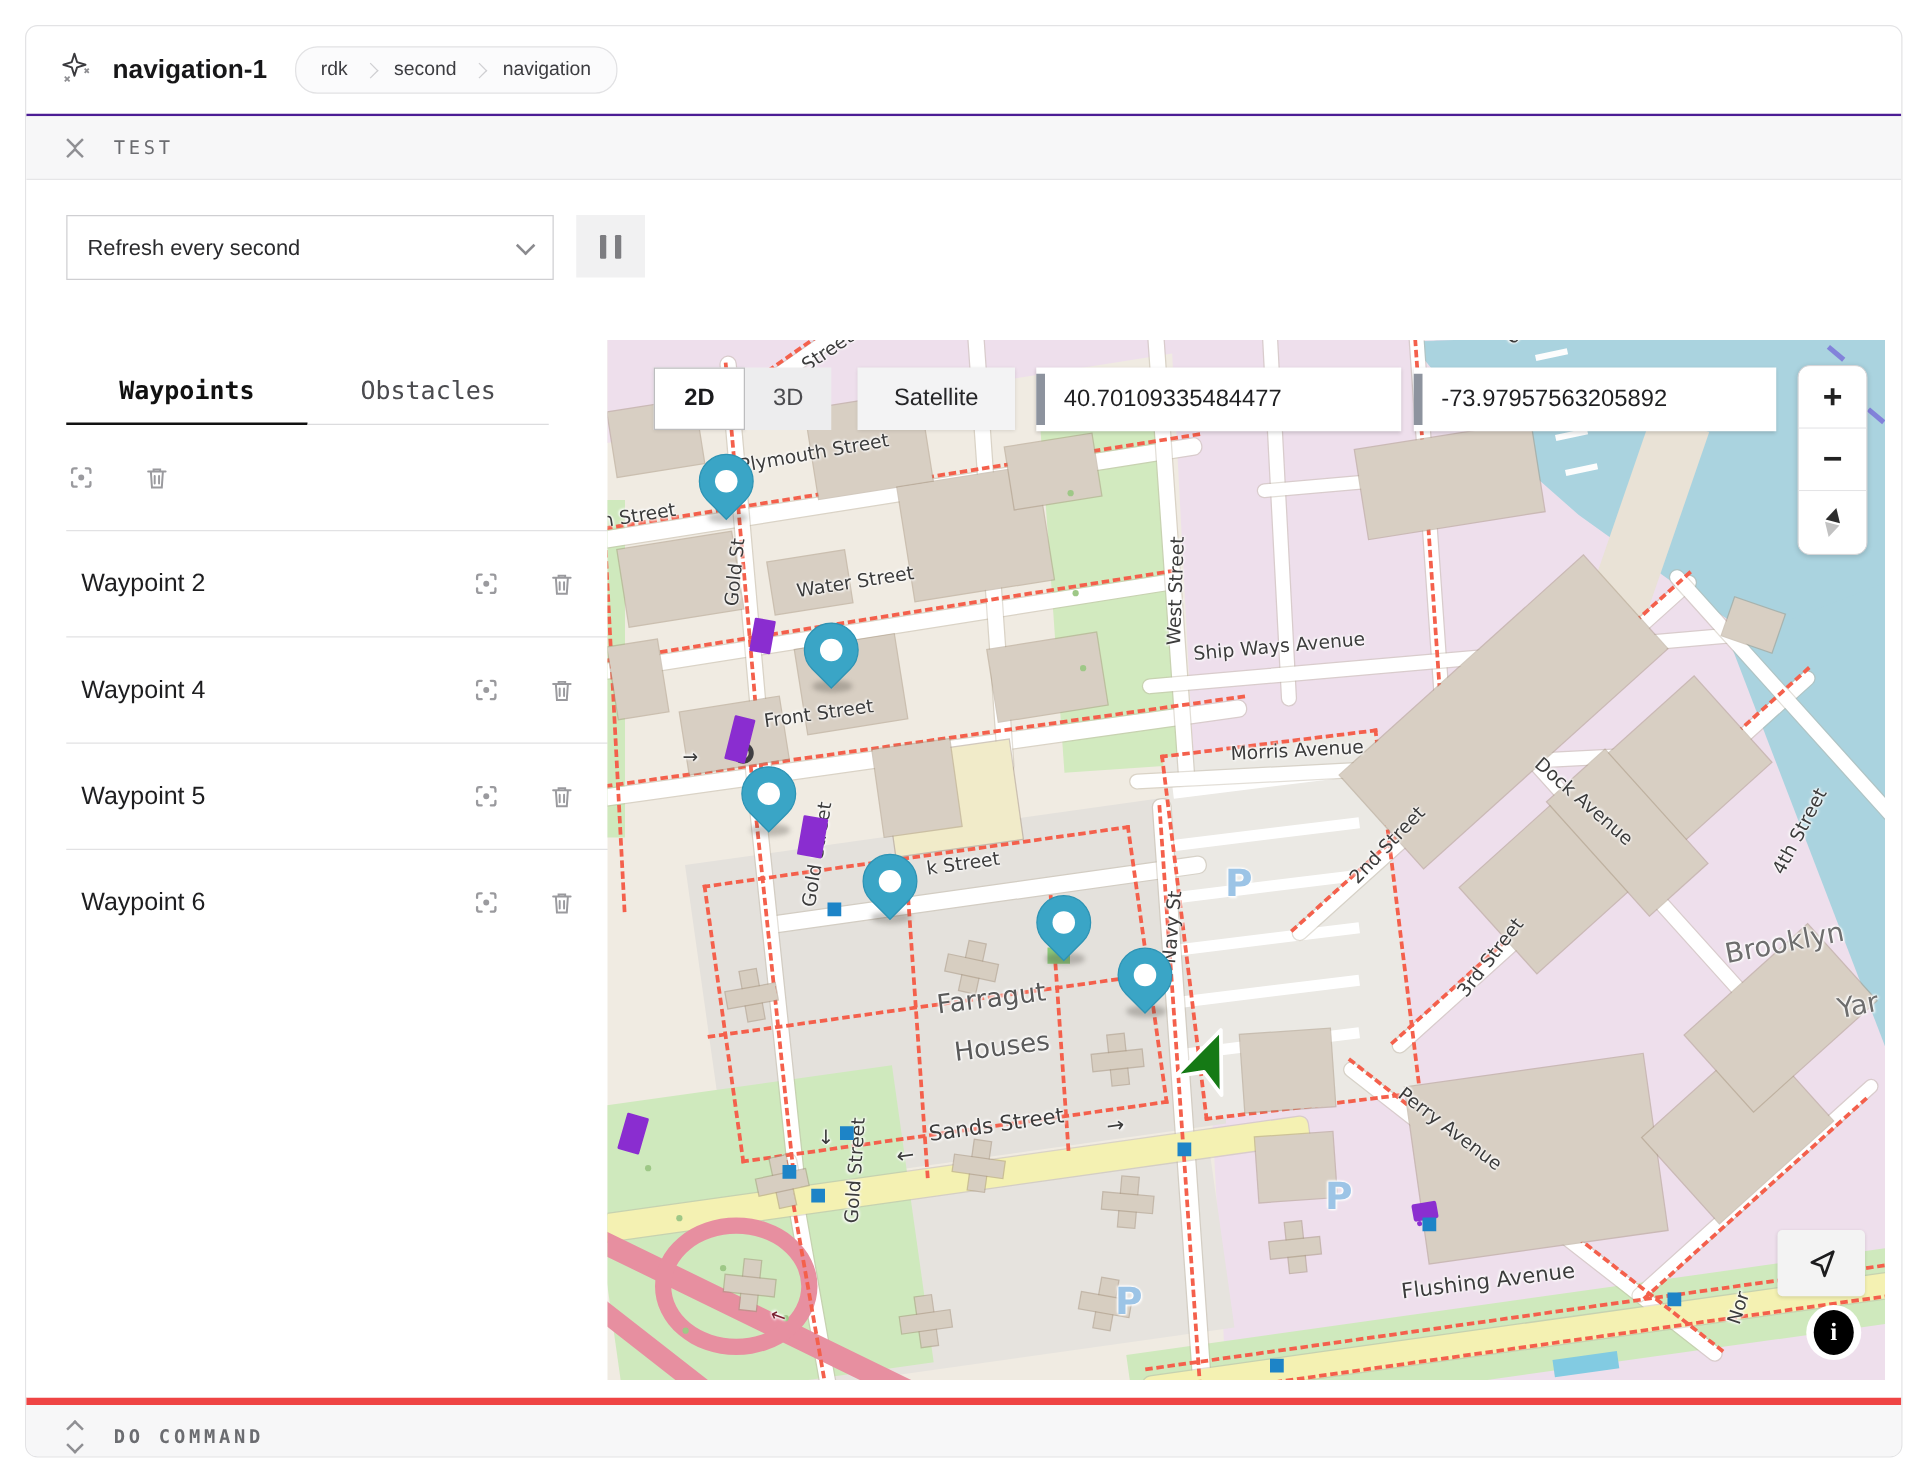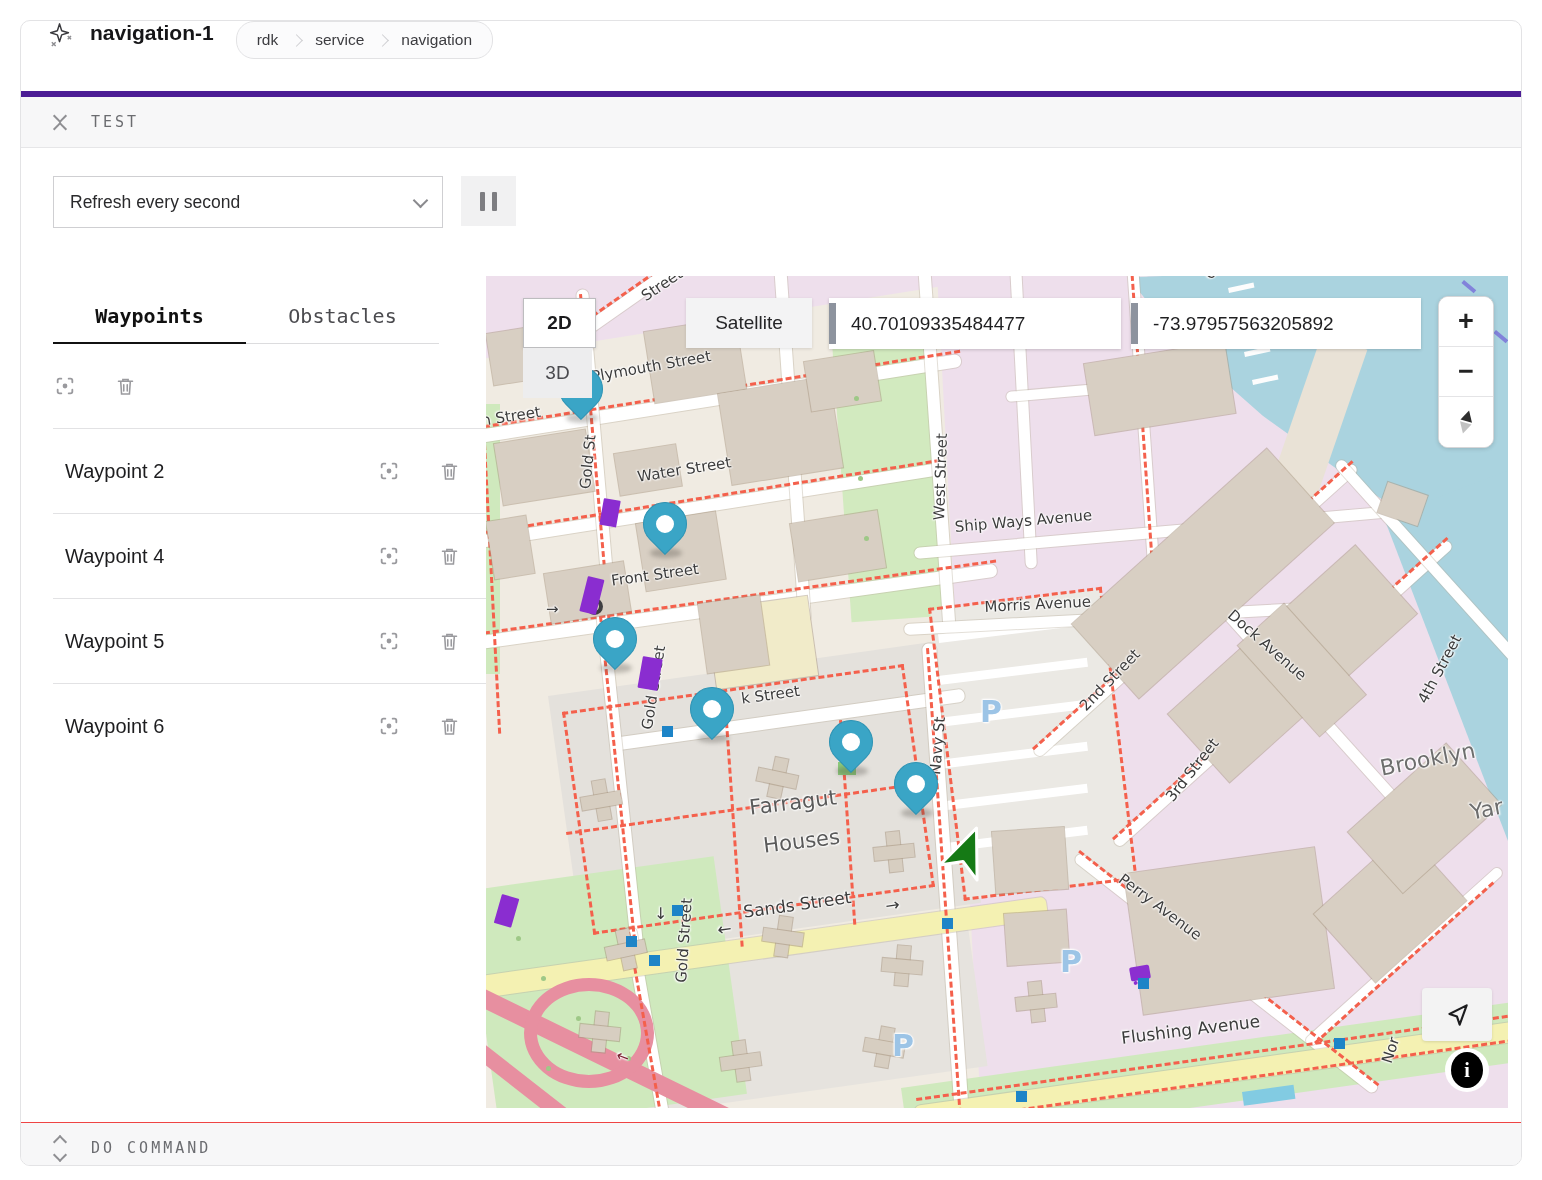--- a/index.html
+++ b/index.html
@@ -1,20 +1,20 @@
 <!DOCTYPE html>
 <html><head>
 <meta charset="utf-8">
 <style>
   html,body{margin:0;padding:0;background:#fff;font-family:"Liberation Sans",sans-serif;}
   .stage{position:relative;width:1542px;height:1180px;background:#fff;overflow:hidden;}
   .card{position:absolute;left:20px;top:20px;width:1500px;height:1144px;background:#fff;
         border:1px solid #e3e3e5;border-radius:10px;overflow:hidden;}
   
-  .hdr{height:70px;display:flex;align-items:flex-start;padding:0 26px;border-bottom:6px solid #4c1d95;}
+  .hdr{height:70px;display:flex;align-items:center;padding:0 26px;border-bottom:2px solid #4c1d95;}
   .hdr .title{font-size:21px;font-weight:700;color:#161618;margin:0 22px 0 16px;}
   .crumb{display:flex;align-items:center;gap:12px;height:36px;padding:0 20px;background:#fbfbfc;
          border:1px solid #e2e2e4;border-radius:18px;font-size:15.5px;color:#3c3c40;}
   .crumb .sep{display:inline-block;width:8px;height:8px;border:solid #cfcfd2;border-width:1px 1px 0 0;transform:rotate(45deg);margin:0 2px;}
   
   .secbar{height:50px;background:#f7f7f8;display:flex;align-items:center;padding:0 34px;
           border-bottom:1px solid #e6e6e8;color:#6b6c70;}
   .secbar .sectitle{font-family:"DejaVu Sans Mono",monospace;font-size:15px;letter-spacing:3px;margin-left:26px;color:#6b6c70;}
   .vchevs{display:flex;flex-direction:column;align-items:center;gap:3px;cursor:pointer;}
   .chev{display:inline-block;width:8px;height:8px;border:solid #8f8f93;border-width:0 2px 2px 0;}
@@ -44,21 +44,21 @@
   .map .layer{position:absolute;inset:0;}
   .maplbl{position:absolute;font-family:"DejaVu Sans","Liberation Sans",sans-serif;white-space:nowrap;
           transform-origin:0 0;text-shadow:0 0 2px #fff,0 0 2px #fff,1px 1px 2px #fff,-1px -1px 2px #fff;}
   .pin{position:absolute;width:44px;height:44px;background:#3aa5c6;border:1px solid #2d93b4;
        border-radius:50% 50% 50% 0;transform:rotate(-45deg);box-sizing:border-box;}
   .pin i{position:absolute;left:12px;top:12px;width:18px;height:18px;background:#fff;border-radius:50%;}
   .pinshadow{position:absolute;width:32px;height:10px;background:rgba(70,65,60,.30);border-radius:50%;filter:blur(2px);}
   .obst{position:absolute;background:#8a2dd0;border-radius:1px;transform-origin:0 0;}
   .bluesq{position:absolute;width:11px;height:11px;background:#1d84c7;}
   
-  .mode-group{position:absolute;left:37px;top:22px;display:flex;flex-direction:column;}
+  .mode-group{position:absolute;left:37px;top:22px;display:flex;}
   .mapbtn{height:50px;display:flex;align-items:center;justify-content:center;font-size:19px;cursor:pointer;border:none;}
   .btn-2d{width:73px;background:#fff;border:1px solid #bdbdbf;font-weight:700;color:#1b1b1d;box-shadow:0 1px 3px rgba(0,0,0,.12);}
   .btn-3d{width:69px;background:#ededee;color:#4a4a4e;}
   .btn-sat{position:absolute;left:200px;top:22px;width:126px;background:#f3f3f4;color:#252527;box-shadow:0 1px 3px rgba(0,0,0,.12);}
   .coord{position:absolute;top:22px;height:51px;background:#fff;box-shadow:0 1px 3px rgba(0,0,0,.18);
          display:flex;align-items:center;padding-left:22px;font-size:19px;color:#1f1f21;box-sizing:border-box;}
   .coord .accent{position:absolute;left:0;top:5px;bottom:5px;width:7px;background:#8d939e;}
   .zoomctl{position:absolute;left:952px;top:20px;width:54px;background:#fff;border:1px solid #d6d6d8;
            border-radius:10px;box-shadow:0 1px 4px rgba(0,0,0,.15);overflow:hidden;}
   .zoomctl button{display:flex;width:100%;height:50px;align-items:center;justify-content:center;background:#fff;
@@ -87,21 +87,21 @@
       <svg width="27" height="27" viewBox="0 0 28 28">
         <path d="M13 3l2.2 7 7 2.2-7 2.2L13 21.4l-2.2-7L3.8 12.2l7-2.2z" fill="none" stroke="#3a3a3e" stroke-width="1.6" stroke-linejoin="round"></path>
         <path d="M5 22l4 4M9 22l-4 4" stroke="#8e8e92" stroke-width="1.5"></path>
         <path d="M21.5 15.5l3.4 3.4M24.9 15.5l-3.4 3.4" stroke="#8e8e92" stroke-width="1.5"></path>
       </svg>
     </span>
     <h1 class="title">navigation-1</h1>
     <div class="crumb">
       <span>rdk</span>
       <span class="sep"></span>
-      <span>service</span>
+      <span>second</span>
       <span class="sep"></span>
       <span>navigation</span>
     </div>
   </div>
 
   <div class="secbar">
     <span class="vchevs">
       <span class="chev down"></span>
       <span class="chev up"></span>
     </span>
@@ -472,21 +472,21 @@
         <svg width="30" height="30" viewBox="0 0 28 28" fill="none" stroke="#1c1c1e" stroke-width="2" stroke-linejoin="round">
           <path d="M23 5L7 13l7 2.5L16.5 23z"></path>
         </svg>
       </button>
       <button class="infobtn">
         <i>i</i>
       </button>
     </div>
   </div>
 
-  <div class="secbar" style="border-top:1px solid #ef4444;border-bottom:none;">
+  <div class="secbar" style="border-top:6px solid #ef4444;border-bottom:none;font-weight:bold;">
     <span class="vchevs">
       <span class="chev up"></span>
       <span class="chev down"></span>
     </span>
     <span class="sectitle">DO COMMAND</span>
   </div>
 
 </div>
 </div>
 

